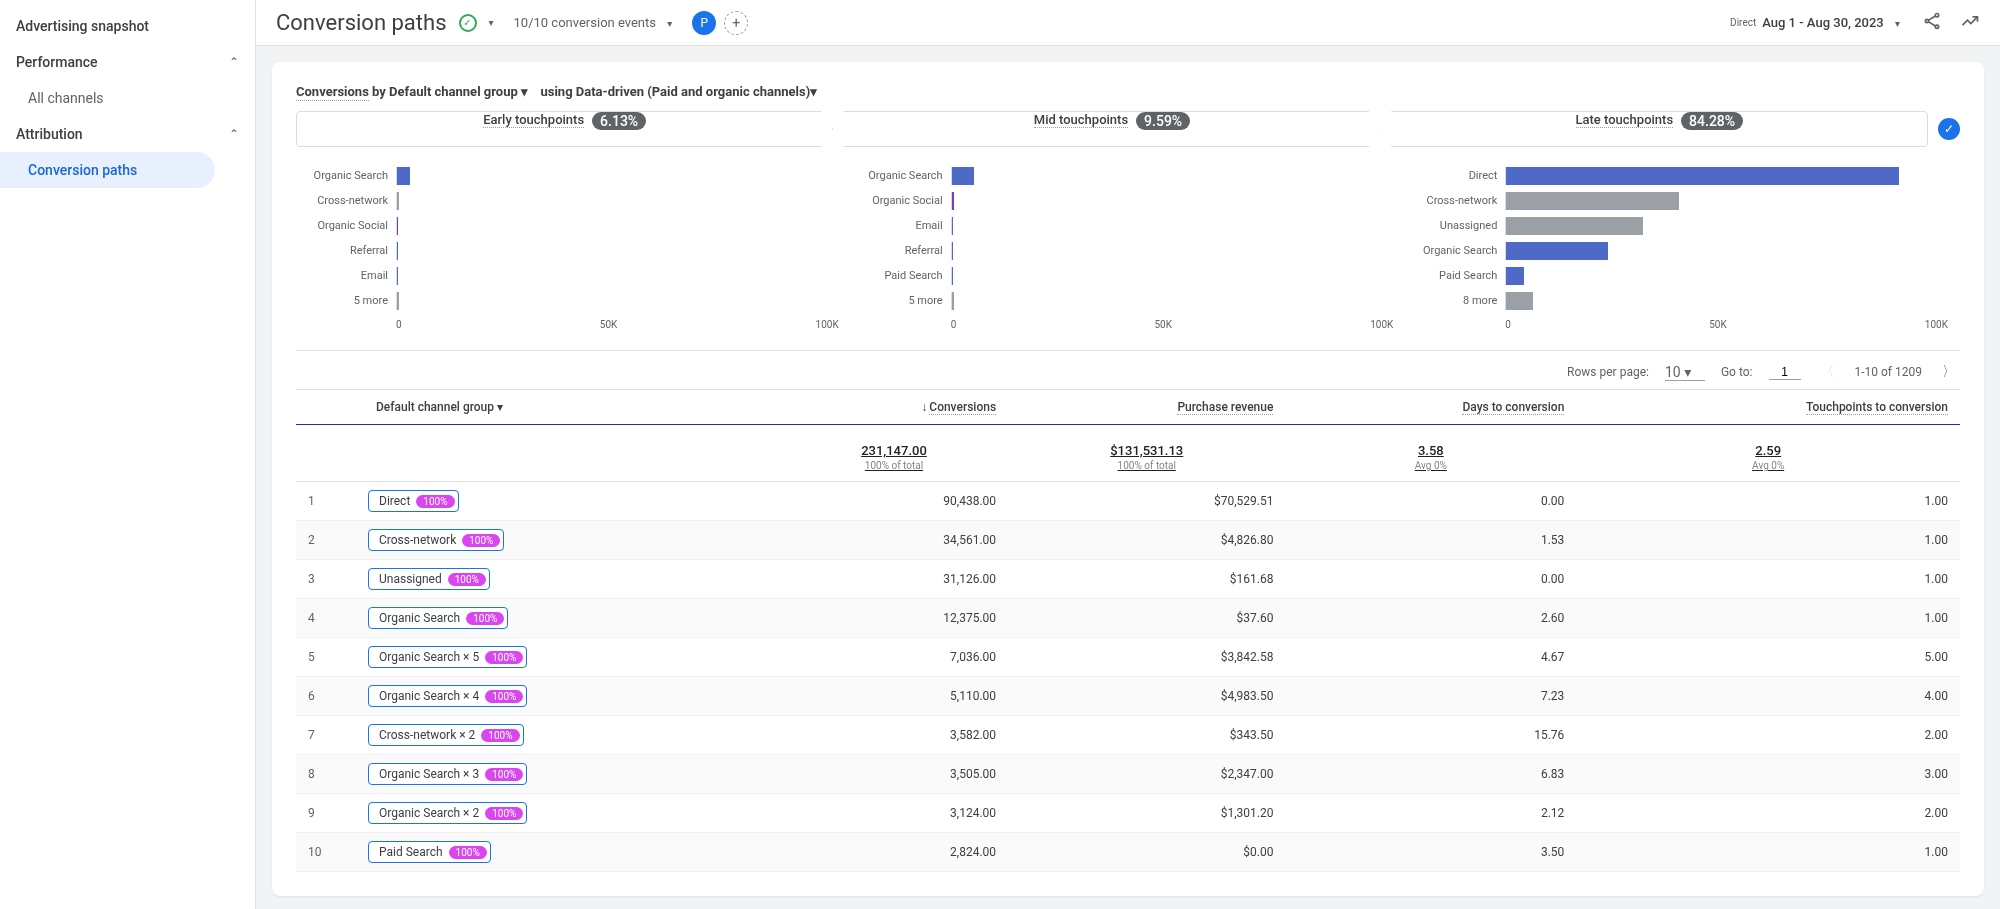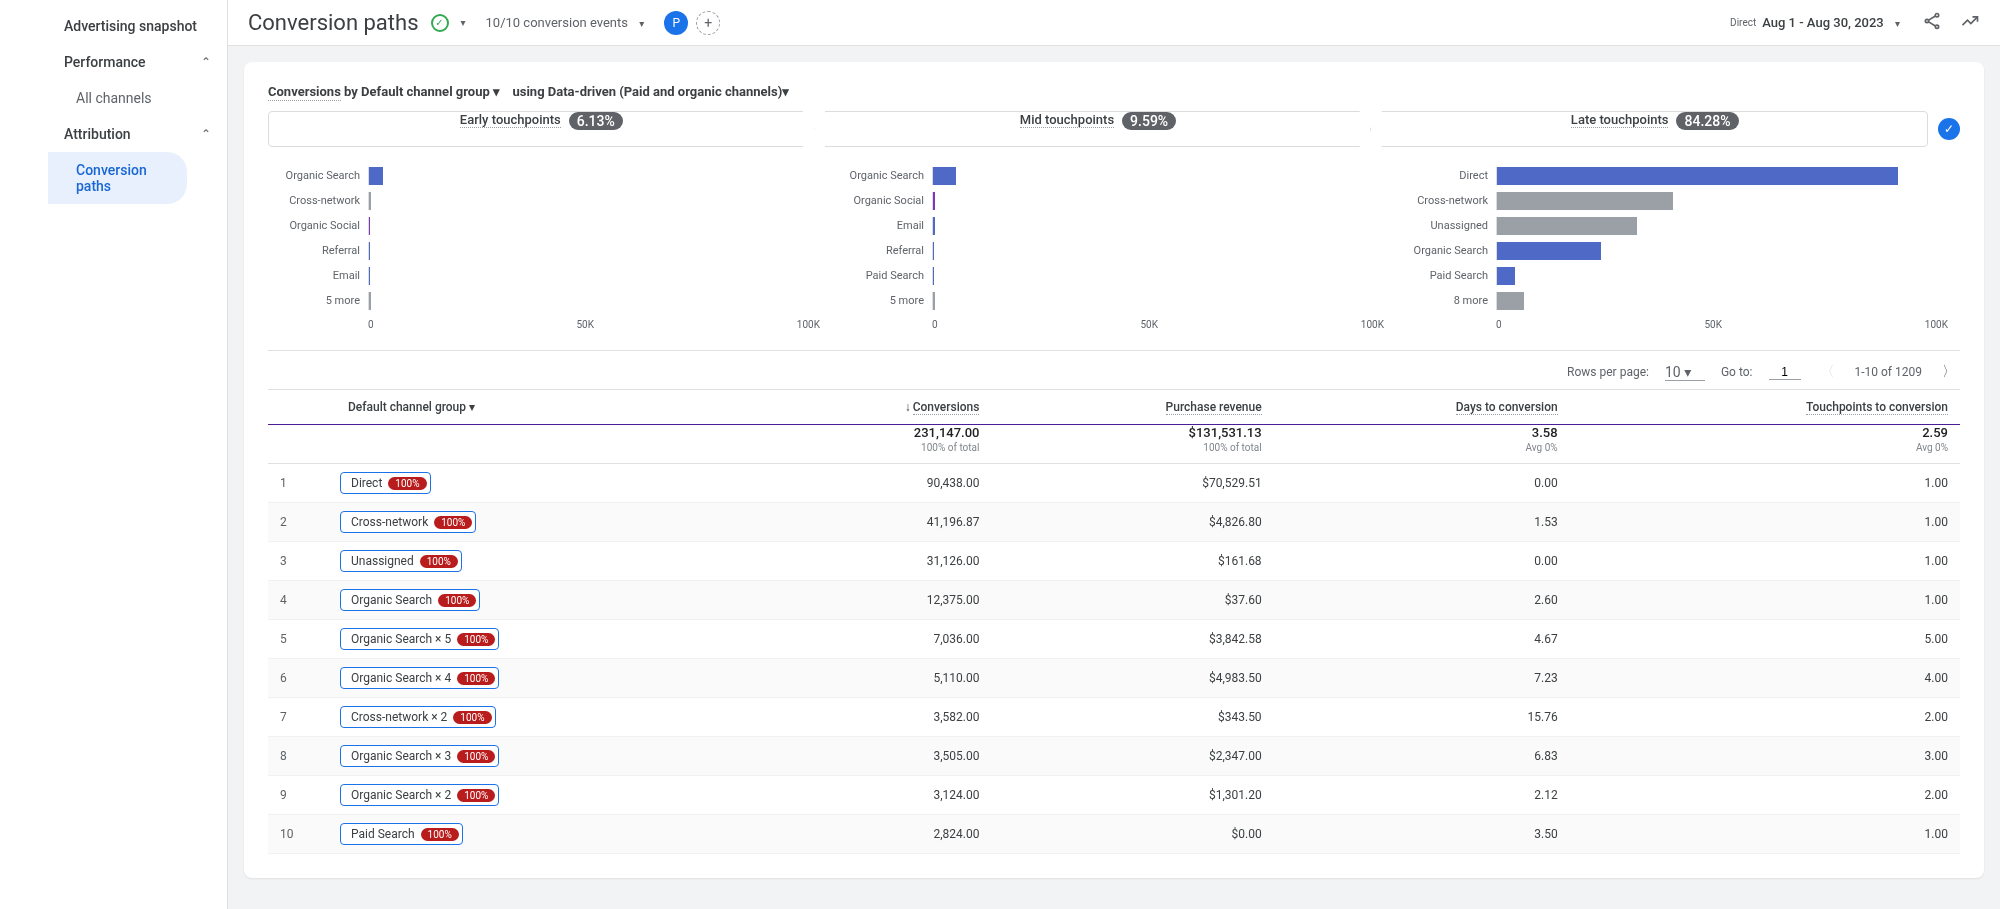--- a/index.html
+++ b/index.html
@@ -10,25 +10,24 @@
   background: #f8f9fa;
   overflow: hidden;
 }
 .app {
   display: flex;
   height: 909px;
   width: 2000px;
   background: #fff;
 }
 .sidebar {
-  width: 228px;
+  width: 256px;
   border-right: 1px solid #e0e0e0;
   padding-top: 8px;
   background: #fff;
-  padding-left: 48px;
 }
 .sidebar-section-header {
   display: flex;
   align-items: center;
   justify-content: space-between;
   padding: 10px 16px;
   font-size: 14px;
   font-weight: 500;
   color: #3c4043;
   cursor: pointer;
@@ -254,24 +253,25 @@
   border-top: 1px solid #e0e0e0;
 }
 .data-table th .dotted { border-bottom: 1px dotted #9aa0a6; }
 .data-table th:first-child { text-align: left; }
 .col-group-header {
   text-align: left !important;
   padding-left: 80px !important;
 }
 .dim-dropdown { cursor: pointer; color: #3c4043; }
 .totals-row td {
-  text-align: right;
-  padding: 0 12px 10px;
+  text-align: center;
+  padding: 18px 12px 10px;
   border-bottom: 1px solid #e0e0e0;
   background: #fff;
+  text-decoration: underline;
 }
 .totals-row .big { font-size: 13px; font-weight: 500; }
 .totals-row .sub { font-size: 10px; color: #80868b; display: block; margin-top: 2px; }
 .data-table tbody tr.data-row td {
   text-align: right;
   padding: 8px 12px;
   border-bottom: 1px solid #f1f1f1;
   color: #3c4043;
 }
 .data-table tbody tr.data-row:nth-child(odd) td { background: #fafafa; }
@@ -286,21 +286,21 @@
   align-items: center;
   gap: 6px;
   border: 1px solid #1a73e8;
   border-radius: 4px;
   padding: 3px 3px 3px 10px;
   font-size: 12px;
   color: #3c4043;
   background: #fff;
 }
 .path-chip .pct-badge {
-  background: #b91c1c;
+  background: #d946ef;
   color: #fff;
   border-radius: 10px;
   padding: 1px 7px;
   font-size: 10px;
 }
 .sort-arrow { font-size: 12px; margin-right: 2px; }
 svg.trend-icon { width: 20px; height: 20px; }
 </style>
 </head>
 <body>
@@ -568,21 +568,21 @@
               <td>$70,529.51</td>
               <td>0.00</td>
               <td>1.00</td>
             </tr>
             <tr class="data-row">
               <td>2</td>
               <td><span class="path-chip">
                   <span>Cross-network</span>
                   <span class="pct-badge">100%</span>
                 </span></td>
-              <td>41,196.87</td>
+              <td>34,561.00</td>
               <td>$4,826.80</td>
               <td>1.53</td>
               <td>1.00</td>
             </tr>
             <tr class="data-row">
               <td>3</td>
               <td><span class="path-chip">
                   <span>Unassigned</span>
                   <span class="pct-badge">100%</span>
                 </span></td>

